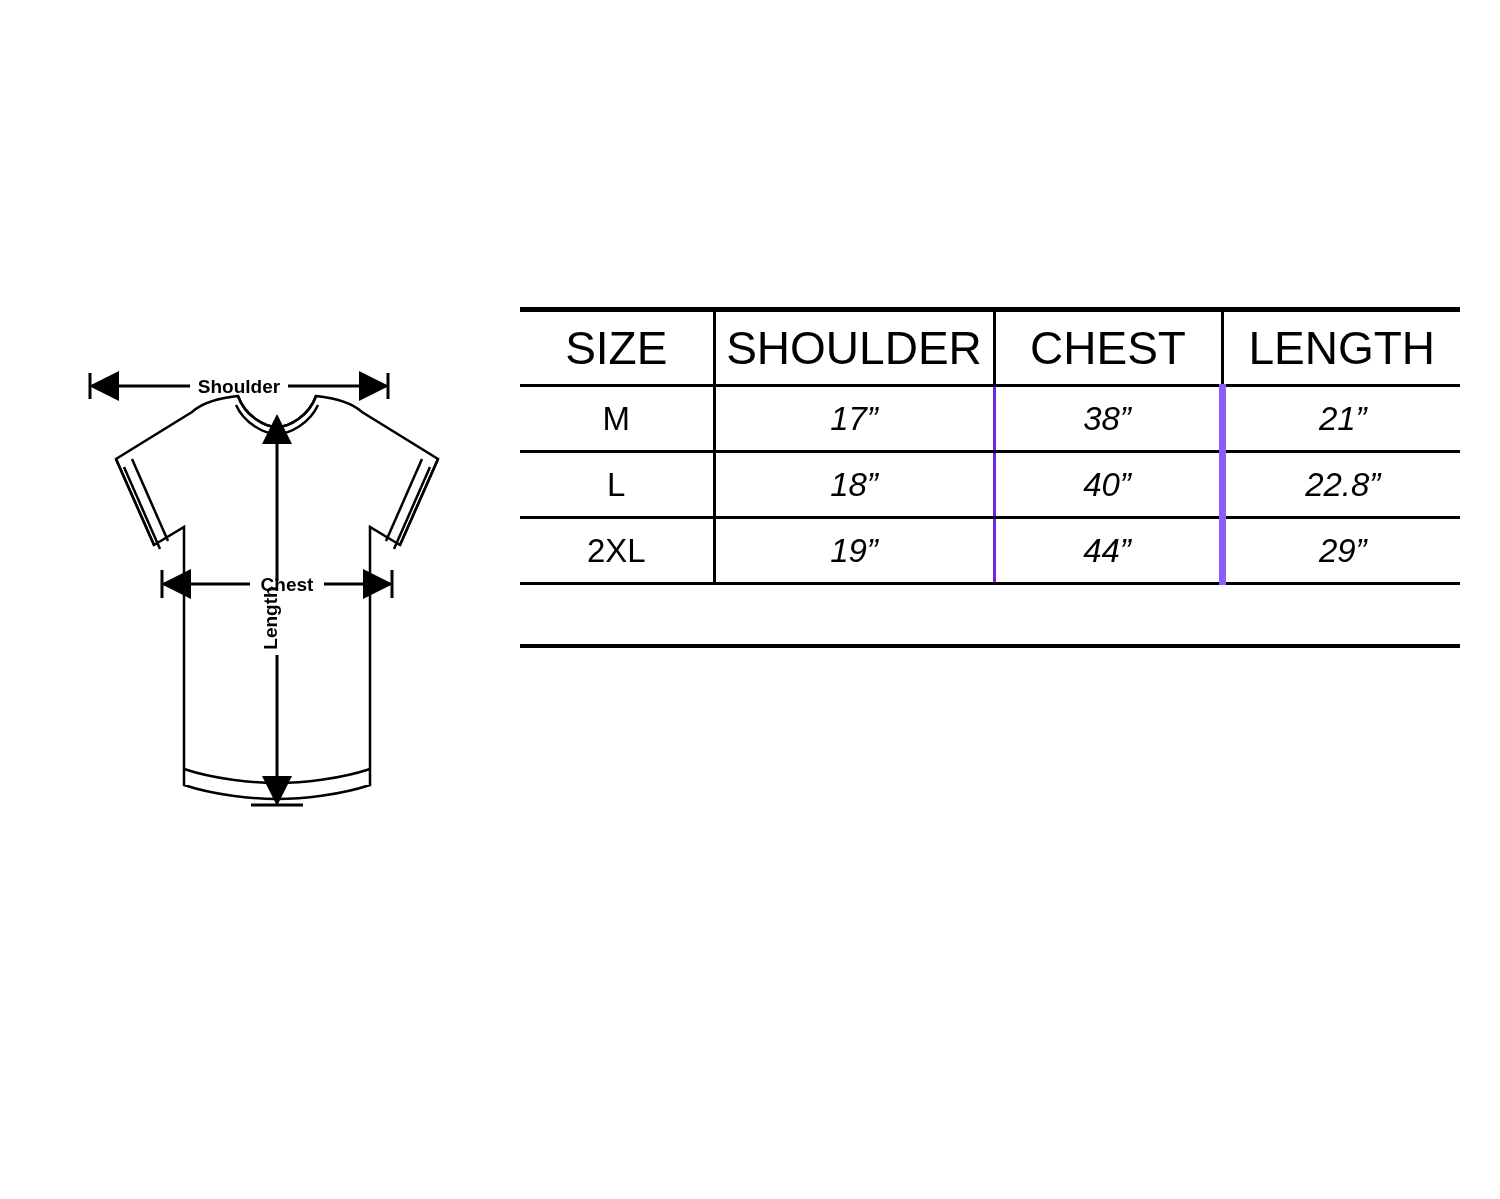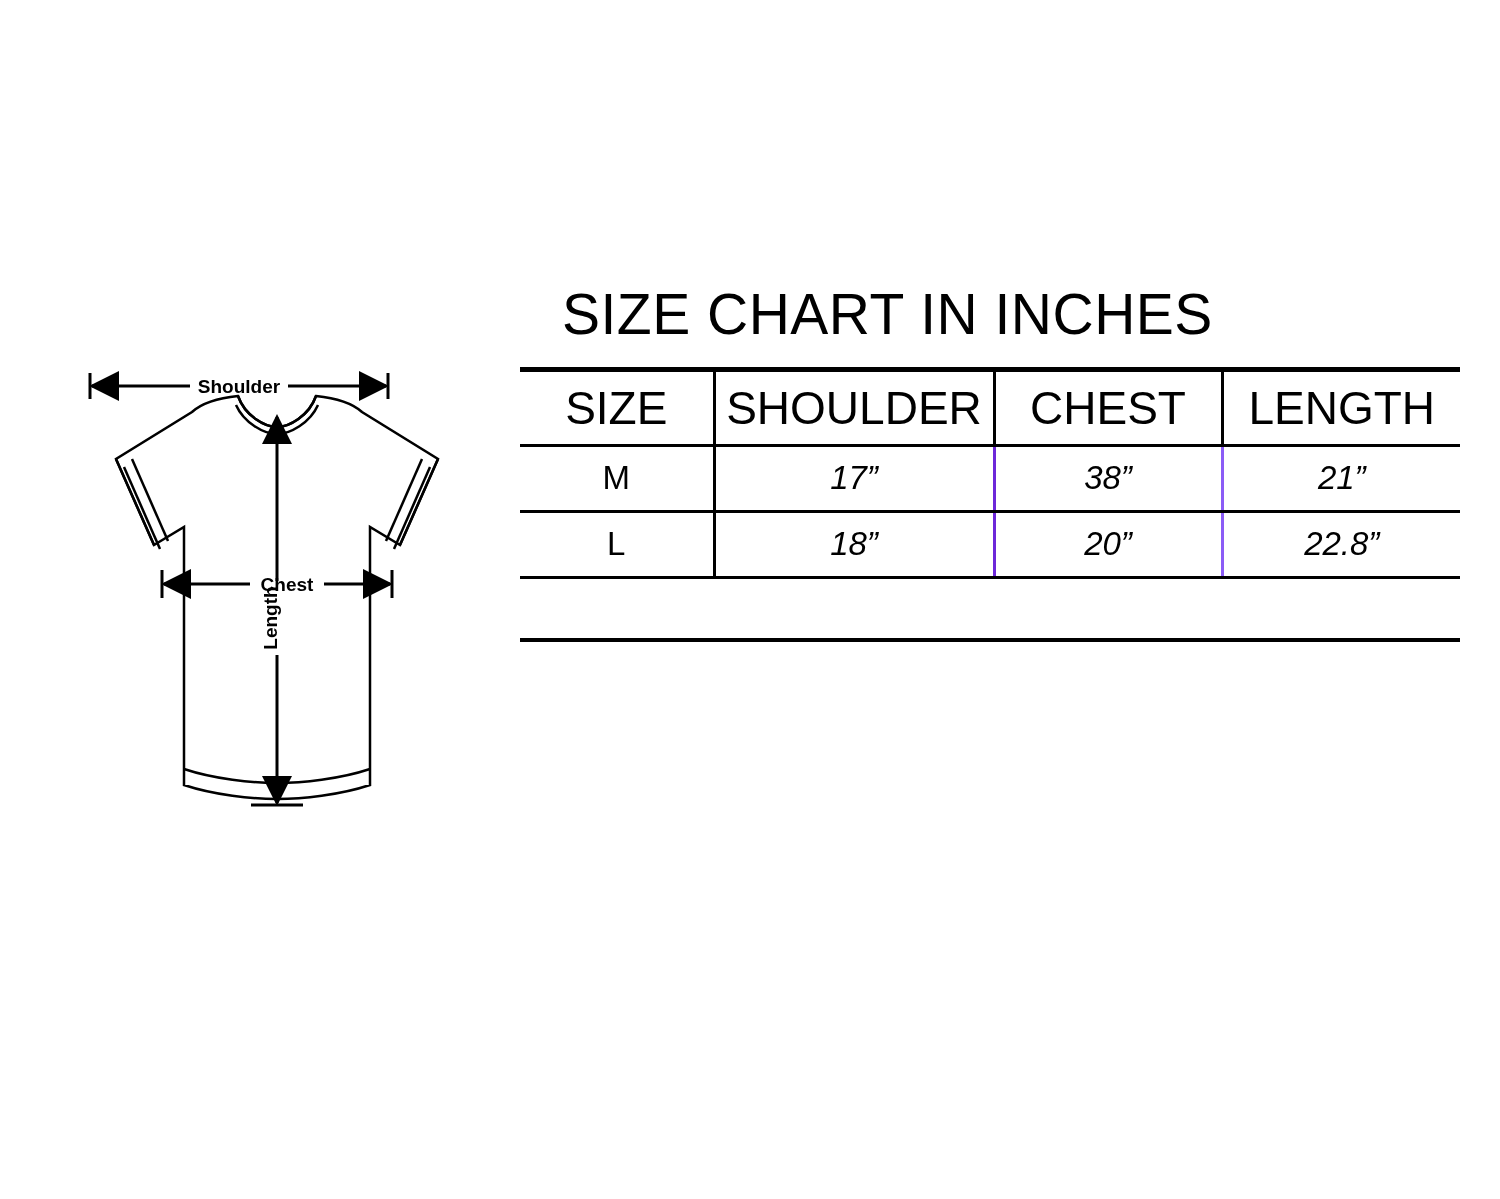--- a/index.html
+++ b/index.html
@@ -84,21 +84,21 @@
     font-size: 33px;
   }
   tbody td.cell-size {
     font-style: normal;
     border-right: 3px solid #000;
   }
   tbody td.cell-val {
     font-style: italic;
   }
   tbody td.cell-shoulder { border-right: 3px solid #6d28d9; }
-  tbody td.cell-chest { border-right: 3px solid #8b5cf6; }
+  tbody td.cell-chest { border-right: 7px solid #8b5cf6; }
 
   .table-footer-rule {
     width: 940px;
     height: 0;
     border-top: 4px solid #000;
     margin-top: 59px;
   }
 </style>
 </head>
 <body>
@@ -165,21 +165,20 @@
       <line x1="211" y1="450" x2="263" y2="450" stroke="#000" stroke-width="3"></line>
       <line x1="237" y1="62" x2="237" y2="226" stroke="#000" stroke-width="3" marker-start="url(#arrHs)"></line>
       <line x1="237" y1="300" x2="237" y2="448" stroke="#000" stroke-width="3" marker-end="url(#arrH)"></line>
       <text class="diag-label" x="237" y="263" text-anchor="middle" transform="rotate(-90 237 263)">Length</text>
     </g>
   </svg>
 </div>
 
 <div id="size-chart">
 
-  <div id="chart-title">SIZE CHART IN INCHES</div>
 
   <table class="size-table">
     <colgroup>
       <col class="c0">
         <col class="c1">
         <col class="c2">
         <col class="c3">
     </colgroup>
     <thead>
       <tr>
@@ -192,20 +191,26 @@
     <tbody>
       <tr>
         <td class="cell-size">M</td>
         <td class="cell-val cell-shoulder">17”</td>
         <td class="cell-val cell-chest">38”</td>
         <td class="cell-val cell-length">21”</td>
       </tr>
       <tr>
         <td class="cell-size">L</td>
         <td class="cell-val cell-shoulder">18”</td>
-        <td class="cell-val cell-chest">20”</td>
+        <td class="cell-val cell-chest">40”</td>
         <td class="cell-val cell-length">22.8”</td>
+      </tr>
+      <tr>
+        <td class="cell-size">2XL</td>
+        <td class="cell-val cell-shoulder">19”</td>
+        <td class="cell-val cell-chest">44”</td>
+        <td class="cell-val cell-length">29”</td>
       </tr>
     </tbody>
   </table>
 
   <div class="table-footer-rule"></div>
 </div>
 
 </body></html>

